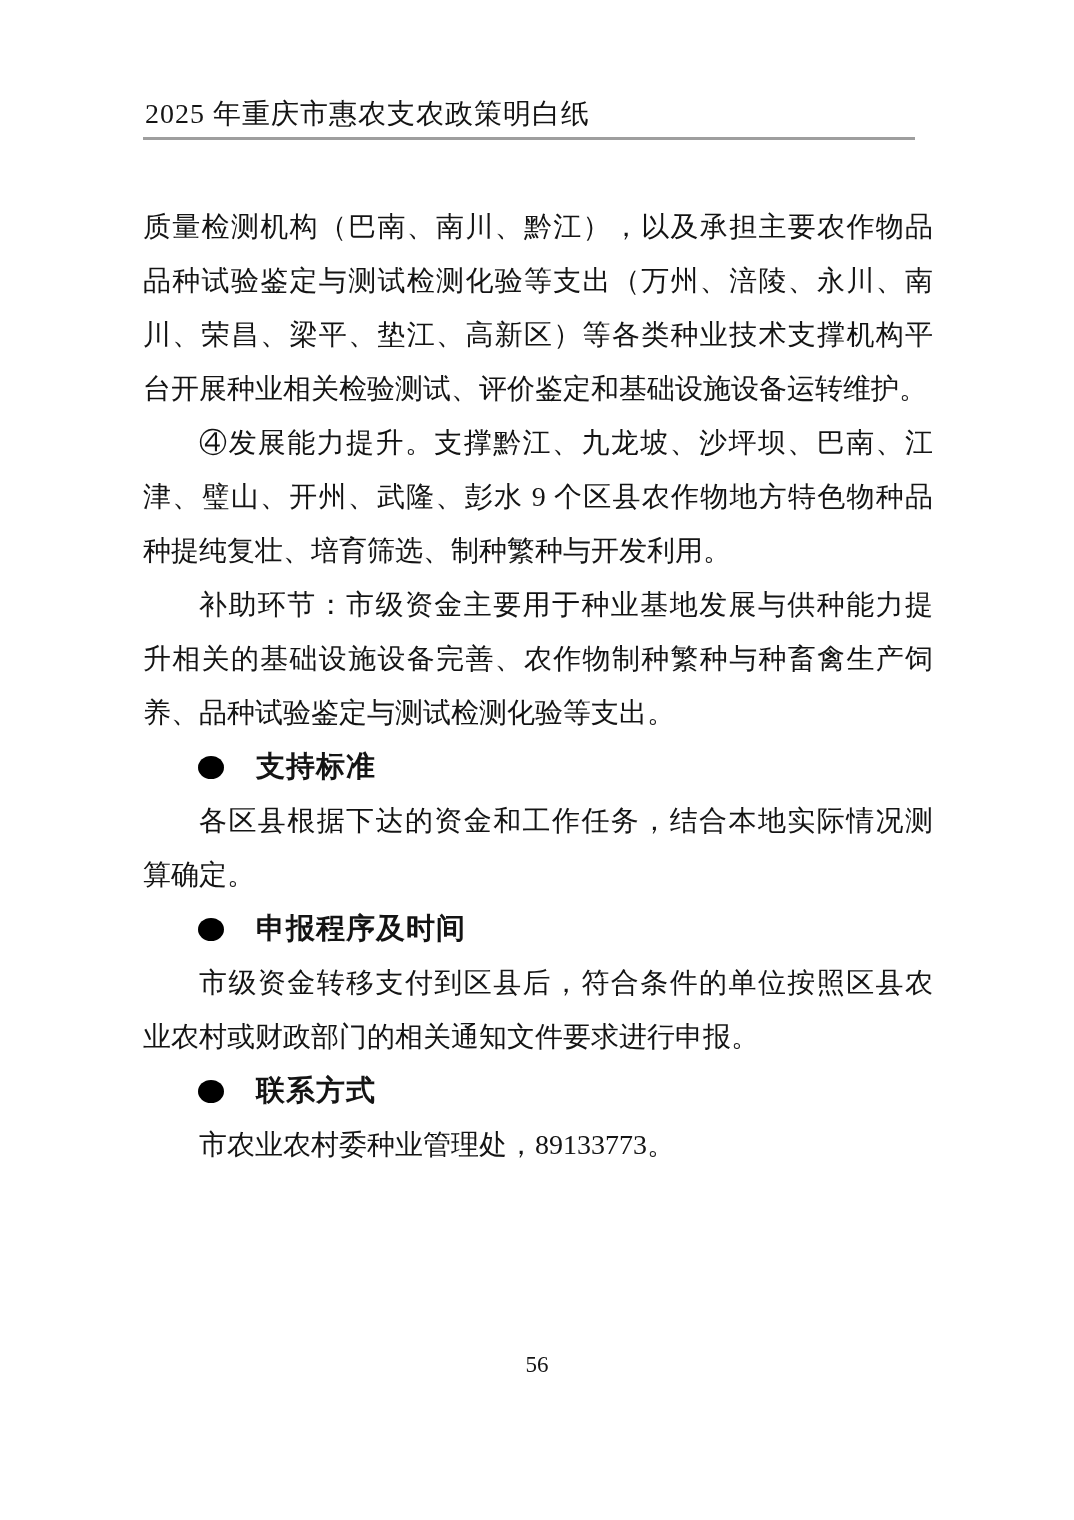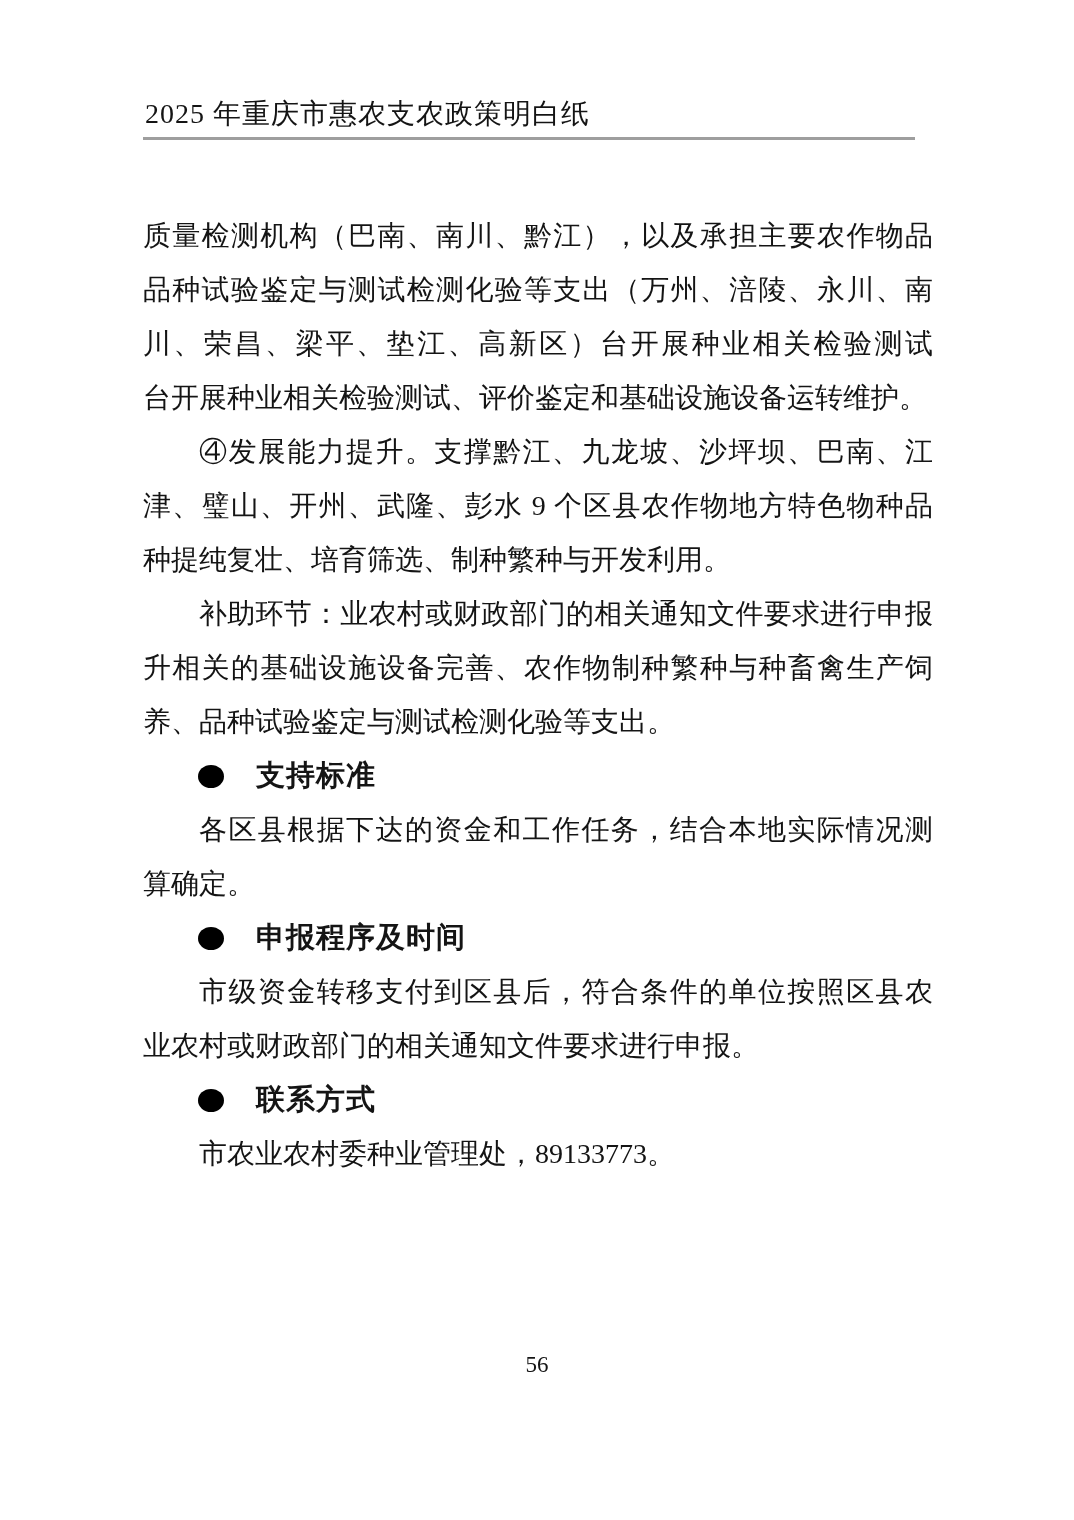--- a/index.html
+++ b/index.html
@@ -29,21 +29,21 @@
     position: absolute;
     left: 143px;
     top: 137px;
     width: 772px;
     height: 3px;
     background: #9e9e9e;
   }
   .body-block {
     position: absolute;
     left: 143px;
-    top: 209px;
+    top: 200px;
     width: 790px;
   }
   .line {
     font-size: 28px;
     line-height: 54px;
     height: 54px;
     text-align: justify;
     text-align-last: justify;
     overflow: hidden;
   }
@@ -89,26 +89,26 @@
 <body>
 
 <div class="page">
 
   <div class="header-title">2025 年重庆市惠农支农政策明白纸</div>
   <div class="header-rule"></div>
 
   <div class="body-block">
     <div class="line">质量检测机构（巴南、南川、黔江），以及承担主要农作物品</div>
     <div class="line">品种试验鉴定与测试检测化验等支出（万州、涪陵、永川、南</div>
-    <div class="line">川、荣昌、梁平、垫江、高新区）台开展种业相关检验测试</div>
+    <div class="line">川、荣昌、梁平、垫江、高新区）等各类种业技术支撑机构平</div>
     <div class="line end">台开展种业相关检验测试、评价鉴定和基础设施设备运转维护。</div>
     <div class="line indent">④发展能力提升。支撑黔江、九龙坡、沙坪坝、巴南、江</div>
     <div class="line">津、璧山、开州、武隆、彭水 9 个区县农作物地方特色物种品</div>
     <div class="line end">种提纯复壮、培育筛选、制种繁种与开发利用。</div>
-    <div class="line indent">补助环节：业农村或财政部门的相关通知文件要求进行申报</div>
+    <div class="line indent">补助环节：市级资金主要用于种业基地发展与供种能力提</div>
     <div class="line">升相关的基础设施设备完善、农作物制种繁种与种畜禽生产饲</div>
     <div class="line end">养、品种试验鉴定与测试检测化验等支出。</div>
 
     <div class="heading-row">
       <span class="bullet"></span>
       <span class="heading-text">支持标准</span>
     </div>
     <div class="line indent">各区县根据下达的资金和工作任务，结合本地实际情况测</div>
     <div class="line end">算确定。</div>
 

